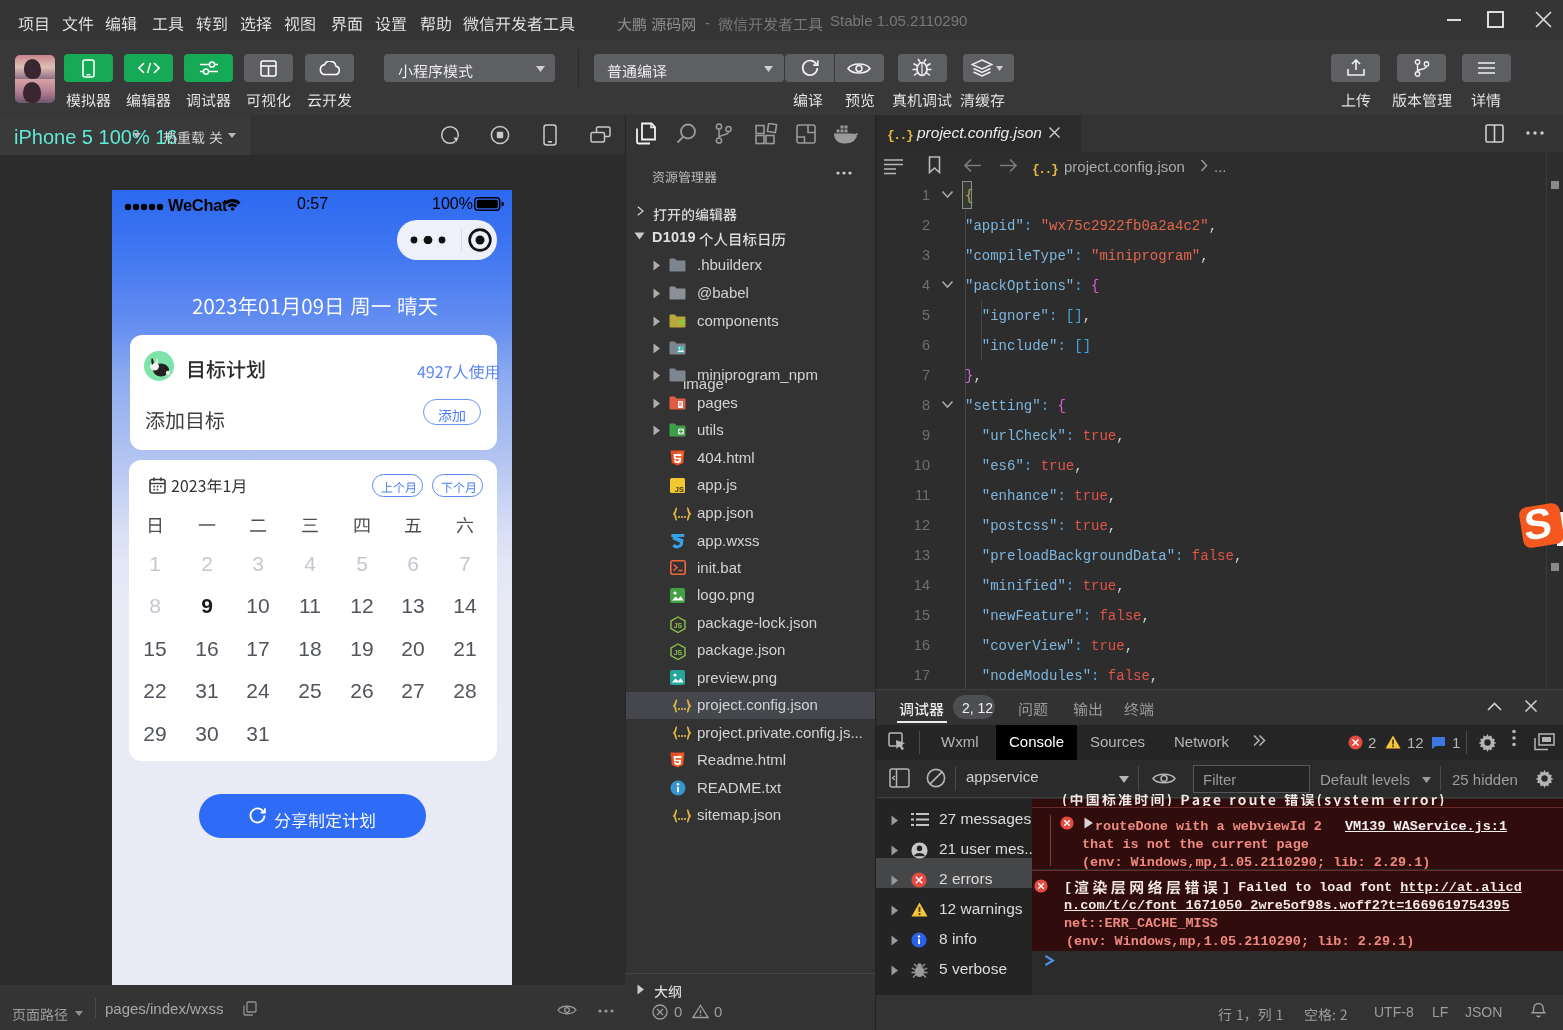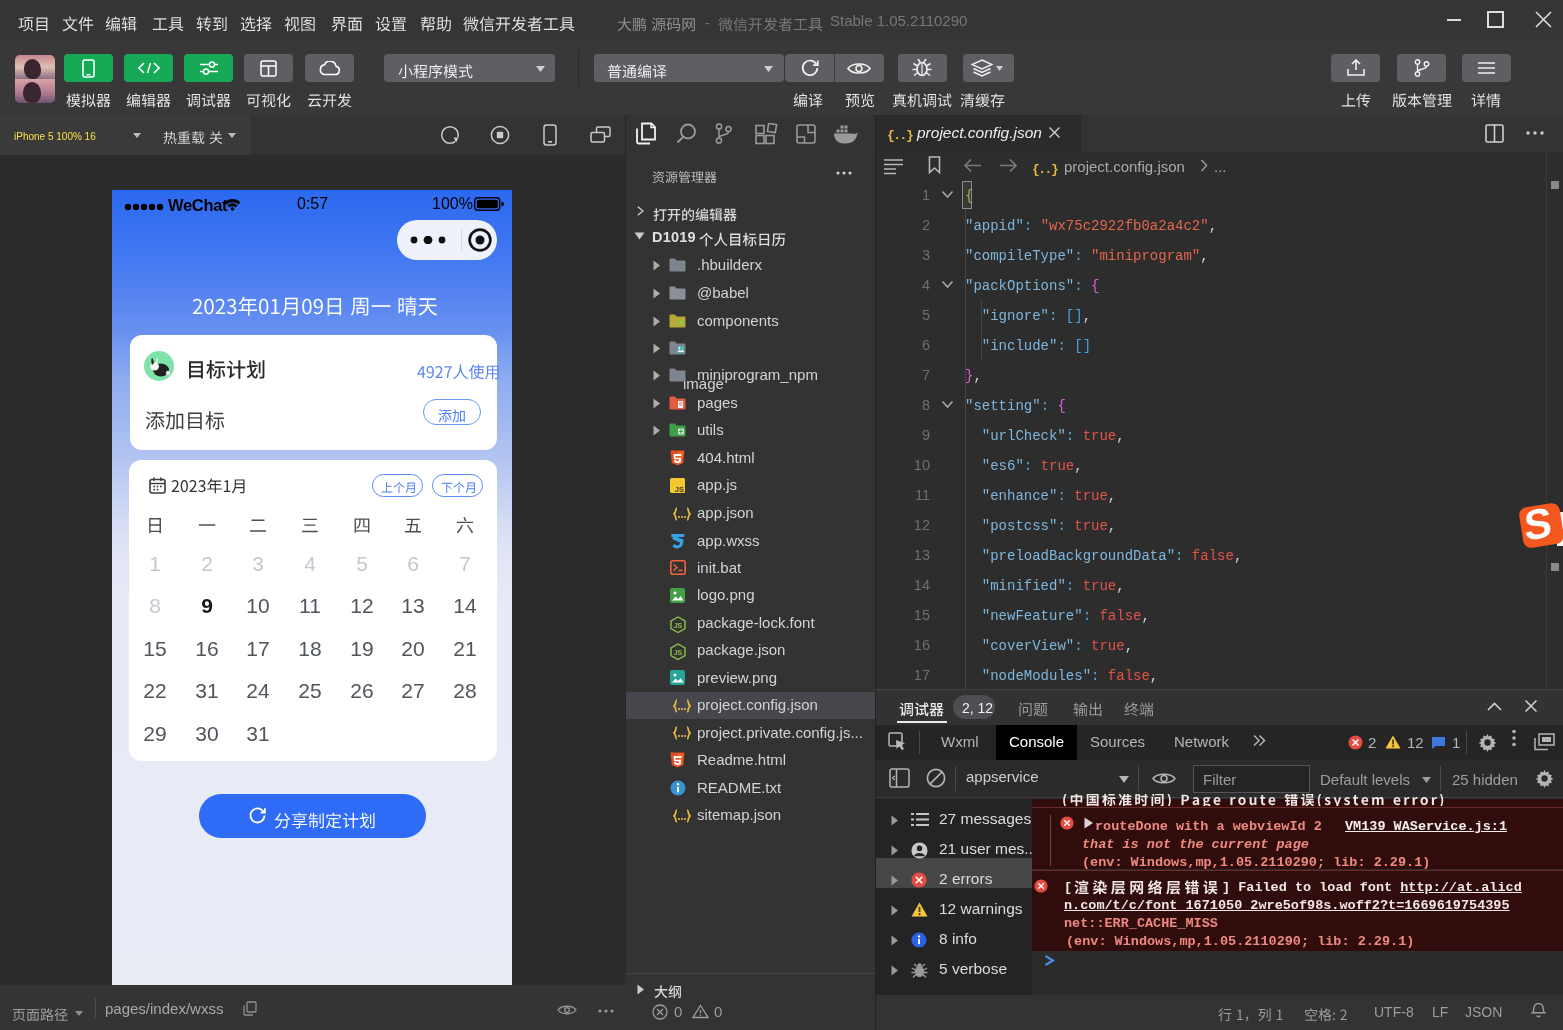--- a/index.html
+++ b/index.html
@@ -373,21 +373,21 @@
 <div style="position:absolute;left:1471px;top:89px;">
     <svg class="zht" width="30" height="21" style="vertical-align:top">
       <g transform="matrix(0.0150,0,0,-0.0150,0,17)" fill="#e8e8e8">
         <use href="#g58" x="0"></use>
         <use href="#g59" x="1000"></use>
       </g>
     </svg>
   </div>
 <div class="ab" style="left:0;top:115px;width:625px;height:40px;background:#333333"></div>
 <div class="ab" style="left:0;top:115px;width:250px;height:40px;background:#3a3a3b"></div>
-<div style="position:absolute;left:14px;top:126px;"><span style="font-size:10px;color:#fde047">iPhone 5 100% 16</span></div>
+<div style="position:absolute;left:14px;top:126px;"><span style="font-size:20px;color:#5eead4">iPhone 5 100% 16</span></div>
 <div style="position:absolute;left:133px;top:133px;">
     <svg width="8" height="5">
       <path d="M0 0 L8 0 L4 5 Z" fill="#bbb"></path>
     </svg>
   </div>
 <div style="position:absolute;left:163px;top:127px;">
     <svg class="zht" width="60" height="20" style="vertical-align:top">
       <g transform="matrix(0.0140,0,0,-0.0140,0,16)" fill="#d8d8d8">
         <use href="#g60" x="0"></use>
         <use href="#g61" x="1000"></use>
@@ -985,21 +985,21 @@
       <path d="M2 12.5 l3.5-4 2.8 2.4 2.4-3 2.8 4.6 z" fill="#fff"></path>
     </svg>
   </div>
 <div style="position:absolute;left:697px;top:586px;"><span style="font-size:15px;color:#d2d3d4;white-space:nowrap">logo.png</span></div>
 <div style="position:absolute;left:670px;top:616px;">
     <svg width="16" height="17" viewBox="0 0 16 17">
       <path d="M8 1 L15 5 V12.5 L8 16.5 L1 12.5 V5 Z" fill="none" stroke="#8bc34a" stroke-width="1.4"></path>
       <text x="8" y="11.5" font-family="Liberation Sans" font-size="7" font-weight="bold" fill="#8bc34a" text-anchor="middle">JS</text>
     </svg>
   </div>
-<div style="position:absolute;left:697px;top:614px;"><span style="font-size:15px;color:#d2d3d4;white-space:nowrap">package-lock.font</span></div>
+<div style="position:absolute;left:697px;top:614px;"><span style="font-size:15px;color:#d2d3d4;white-space:nowrap">package-lock.json</span></div>
 <div style="position:absolute;left:670px;top:643px;">
     <svg width="16" height="17" viewBox="0 0 16 17">
       <path d="M8 1 L15 5 V12.5 L8 16.5 L1 12.5 V5 Z" fill="none" stroke="#8bc34a" stroke-width="1.4"></path>
       <text x="8" y="11.5" font-family="Liberation Sans" font-size="7" font-weight="bold" fill="#8bc34a" text-anchor="middle">JS</text>
     </svg>
   </div>
 <div style="position:absolute;left:697px;top:641px;"><span style="font-size:15px;color:#d2d3d4;white-space:nowrap">package.json</span></div>
 <div style="position:absolute;left:670px;top:670px;">
     <svg width="15" height="15" viewBox="0 0 15 15">
       <rect width="15" height="15" rx="2" fill="#26a69a"></rect>
@@ -1510,21 +1510,21 @@
       <path d="M4.2 4.2 L9.8 9.8 M9.8 4.2 L4.2 9.8" stroke="#fff" stroke-width="1.4"></path>
     </svg>
   </div>
 <div style="position:absolute;left:1084px;top:817px;">
     <svg width="10" height="12" viewBox="0 0 10 12">
       <path d="M0.5 0.5 L9 6 L0.5 11.5 Z" fill="#ddd3d3"></path>
     </svg>
   </div>
 <div style="position:absolute;left:1095px;top:816px;"><span style="font-family:'Liberation Mono',monospace;font-size:13.5px;font-weight:bold;color:#ee8a80">routeDone with a webviewId 2</span></div>
 <div style="position:absolute;left:1345px;top:816px;"><span style="font-family:'Liberation Mono',monospace;font-size:13.5px;font-weight:bold;color:#f5efef;text-decoration:underline">VM139 WAService.js:1</span></div>
-<div style="position:absolute;left:1082px;top:834px;font-style:italic;"><span style="font-family:'Liberation Mono',monospace;font-size:13.5px;font-weight:bold;color:#ee8a80">that is not the current page</span></div>
+<div style="position:absolute;left:1082px;top:834px;"><span style="font-family:'Liberation Mono',monospace;font-size:13.5px;font-weight:bold;color:#ee8a80">that is not the current page</span></div>
 <div style="position:absolute;left:1082px;top:852px;"><span style="font-family:'Liberation Mono',monospace;font-size:13.5px;font-weight:bold;color:#ee8a80">(env: Windows,mp,1.05.2110290; lib: 2.29.1)</span></div>
 <div class="ab" style="left:1032px;top:870px;width:531px;height:81px;background:#310c0c;border-top:1px solid #6b2a2a"></div>
 <div style="position:absolute;left:1034px;top:879px;">
     <svg width="14" height="14" viewBox="0 0 14 14">
       <circle cx="7" cy="7" r="6.6" fill="#e64b42"></circle>
       <path d="M4.2 4.2 L9.8 9.8 M9.8 4.2 L4.2 9.8" stroke="#fff" stroke-width="1.4"></path>
     </svg>
   </div>
 <div style="position:absolute;left:1064px;top:877px;"><span style="font-family:'Liberation Mono',monospace;font-size:13.5px;font-weight:bold;color:#f2e8e6">[</span></div>
 <div style="position:absolute;left:1074px;top:876px;">

